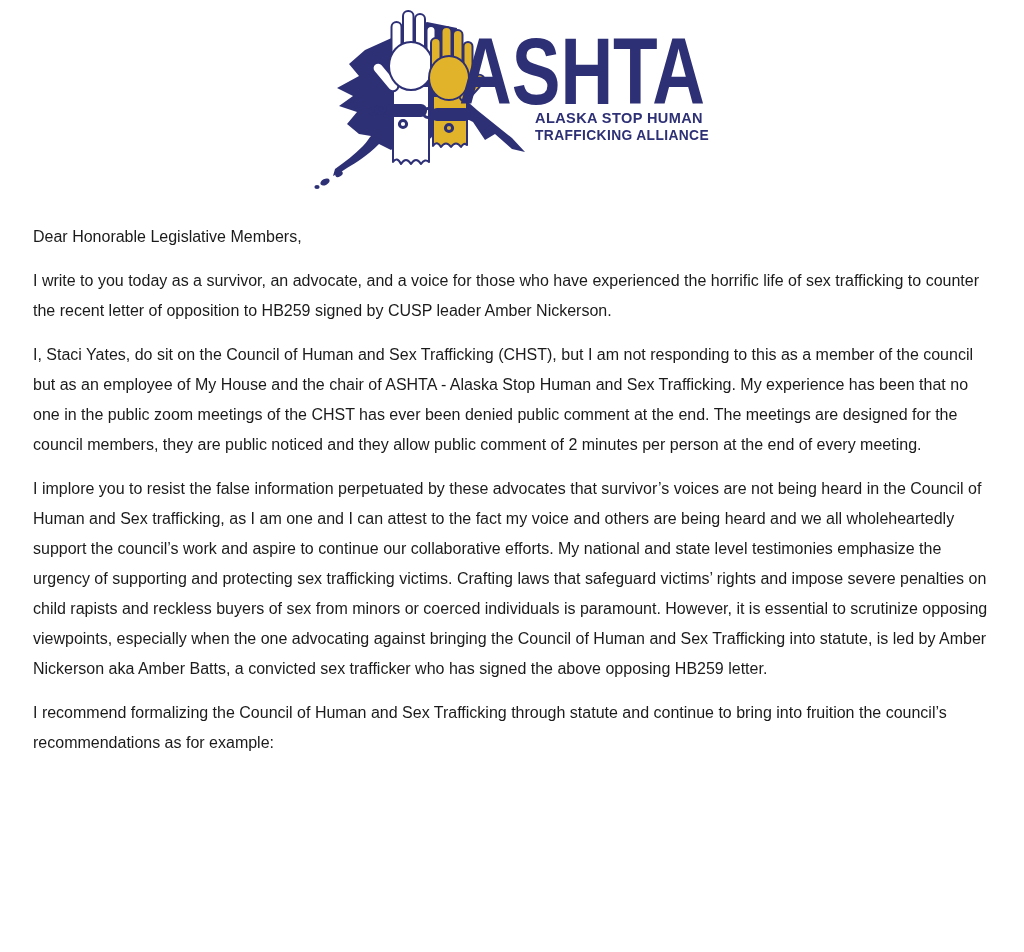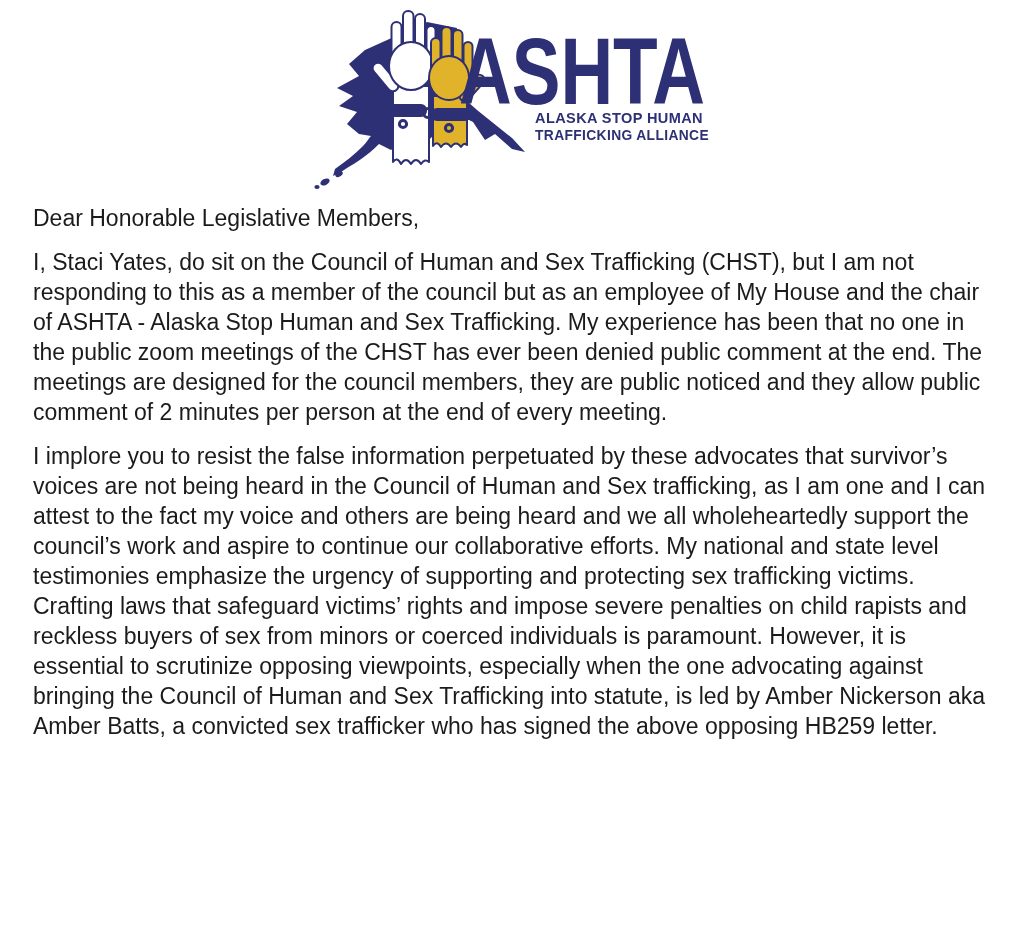--- a/index.html
+++ b/index.html
@@ -38,23 +38,23 @@
     font-family: "Liberation Sans", sans-serif;
     font-weight: bold;
   }
   .logo-tagline {
     font-family: "Liberation Sans", sans-serif;
     font-weight: bold;
     letter-spacing: 0.4px;
   }
 
   .letter {
-    margin: 5px 33px 0 33px;
+    margin: 24px 33px 0 33px;
     font-family: "Liberation Sans", sans-serif;
-    font-size: 23px;
+    font-size: 16px;
     line-height: 30px;
     color: #1b1b1b;
   }
   .salutation {
     margin: 0 0 14px 0;
   }
   .paragraph {
     margin: 0 0 14px 0;
   }
 </style>
@@ -114,17 +114,19 @@
       <g fill="#2e3076">
         <text class="logo-acronym" x="152" y="98" font-size="95" textLength="246" lengthAdjust="spacingAndGlyphs">ASHTA</text>
         <text class="logo-tagline" x="228" y="117" font-size="15" textLength="168" lengthAdjust="spacingAndGlyphs">ALASKA STOP HUMAN</text>
         <text class="logo-tagline" x="228" y="134" font-size="15" textLength="174" lengthAdjust="spacingAndGlyphs">TRAFFICKING ALLIANCE</text>
       </g>
     </svg>
   </div>
 
   <div class="letter">
     <p class="salutation">Dear Honorable Legislative Members,</p>
+    <p class="paragraph">I write to you today as a survivor, an advocate, and a voice for those who have experienced the horrific life of sex trafficking to counter the recent letter of opposition to HB259 signed by CUSP leader Amber Nickerson.</p>
     <p class="paragraph">I, Staci Yates, do sit on the Council of Human and Sex Trafficking (CHST), but I am not responding to this as a member of the council but as an employee of My House and the chair of ASHTA - Alaska Stop Human and Sex Trafficking. My experience has been that no one in the public zoom meetings of the CHST has ever been denied public comment at the end. The meetings are designed for the council members, they are public noticed and they allow public comment of 2 minutes per person at the end of every meeting.</p>
     <p class="paragraph">I implore you to resist the false information perpetuated by these advocates that survivor’s voices are not being heard in the Council of Human and Sex trafficking, as I am one and I can attest to the fact my voice and others are being heard and we all wholeheartedly support the council’s work and aspire to continue our collaborative efforts. My national and state level testimonies emphasize the urgency of supporting and protecting sex trafficking victims. Crafting laws that safeguard victims’ rights and impose severe penalties on child rapists and reckless buyers of sex from minors or coerced individuals is paramount. However, it is essential to scrutinize opposing viewpoints, especially when the one advocating against bringing the Council of Human and Sex Trafficking into statute, is led by Amber Nickerson aka Amber Batts, a convicted sex trafficker who has signed the above opposing HB259 letter.</p>
+    <p class="paragraph">I recommend formalizing the Council of Human and Sex Trafficking through statute and continue to bring into fruition the council’s recommendations as for example:</p>
   </div>
 
 </div>
 
 </body></html>

